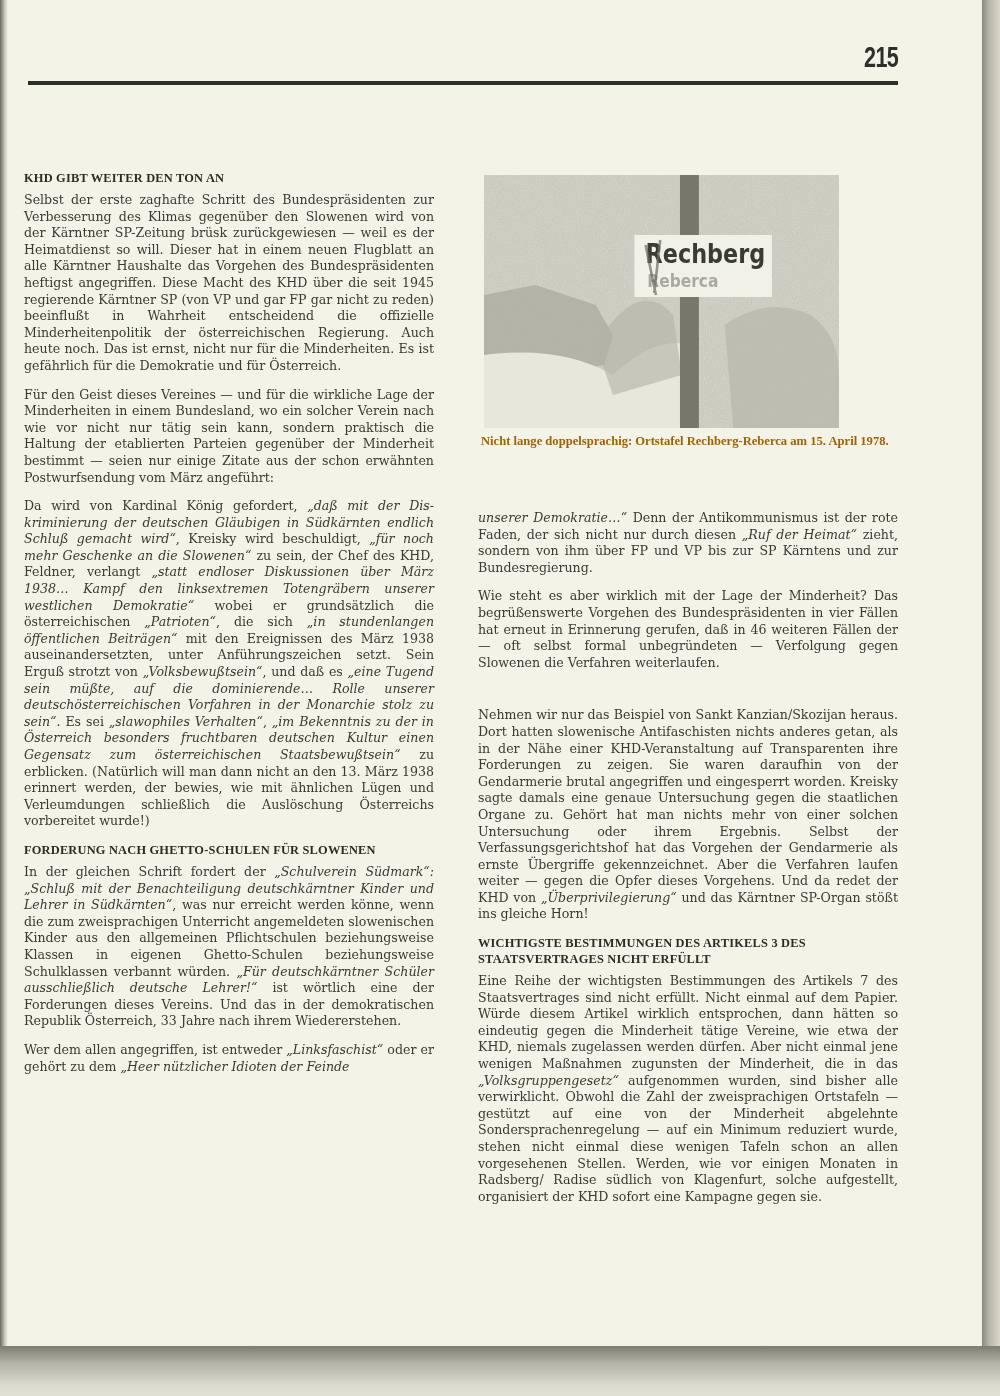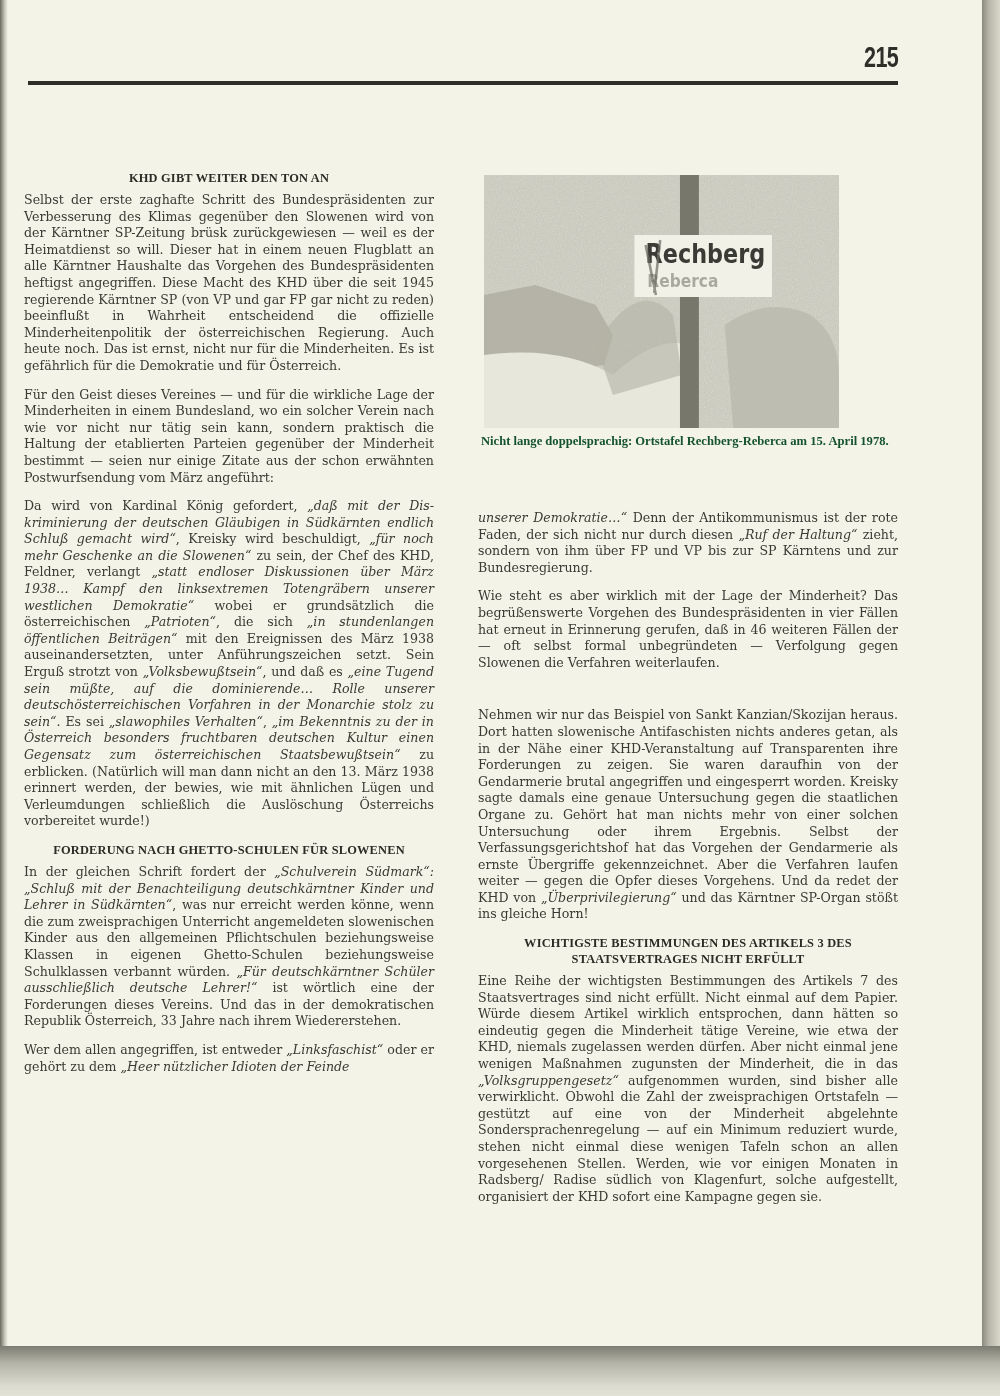--- a/index.html
+++ b/index.html
@@ -33,35 +33,35 @@
     }
     .col {
       position: absolute; font-size: 12.6px; line-height: 16.6px;
       text-align: justify; hyphens: manual;
     }
     .col-left { left: 24px; top: 170px; width: 410px; }
     .col-right { left: 478px; top: 510px; width: 420px; }
     h2 {
       font-family: "Liberation Serif", serif; font-weight: bold;
       font-size: 12.4px; line-height: 16px; margin: 0 0 6px 0; color: #2c2c27;
-      letter-spacing: 0.2px; text-align: center;
+      letter-spacing: 0.2px; text-align: left;
     }
     p { margin: 0 0 12px 0; }
     .sec { }
     .sec.first { margin-top: 0; }
     i { font-style: italic; }
     .photo {
       position: absolute; left: 484px; top: 175px; width: 355px; height: 253px;
       overflow: hidden; background: #e9e8dc;
     }
     .photo svg { width: 100%; height: 100%; display: block; }
     .caption {
       position: absolute; left: 481px; top: 433px; width: 418px;
       font-family: "Liberation Serif", serif; font-weight: bold;
-      font-size: 12.6px; line-height: 17px; color: #14532d; text-align: justify;
+      font-size: 12.6px; line-height: 17px; color: #a16207; text-align: justify;
     }
     .sign-text {
       font-family: "DejaVu Sans", "Liberation Sans", sans-serif; font-weight: bold;
     }
   </style>
 </head>
 <body>
 
 <div class="scan-edge-left"></div>
 <div class="scan-edge-right"></div>
@@ -114,21 +114,21 @@
     <text x="188" y="88" font-size="26" class="sign-text" fill="#3b3b35">Rechberg</text>
     <text x="190" y="112" font-size="18" class="sign-text" fill="#7a7a70" opacity="0.6">Reberca</text>
     <path d="M188 70 L200 120 M205 65 L198 118" stroke="#6a6a60" stroke-width="3" opacity="0.7"></path>
   </svg>
 </div>
 <div class="caption">Nicht lange doppelsprachig: Ortstafel Rechberg-Reberca am 15. April 1978.</div>
 
 <div class="col col-right">
   <div class="sec first">
     <p>
-      <i>unserer Demokratie…“</i><span> Denn der Antikommunismus ist der rote Faden, der sich nicht nur durch diesen </span><i>„Ruf der Haltung“</i><span> zieht, sondern von ihm über FP und VP bis zur SP Kärntens und zur Bundesregierung.</span>
+      <i>unserer Demokratie…“</i><span> Denn der Antikommunismus ist der rote Faden, der sich nicht nur durch diesen </span><i>„Ruf der Heimat“</i><span> zieht, sondern von ihm über FP und VP bis zur SP Kärntens und zur Bundesregierung.</span>
     </p>
     <p>Wie steht es aber wirklich mit der Lage der Minder­heit? Das begrüßenswerte Vorgehen des Bundespräsiden­ten in vier Fällen hat erneut in Erinnerung gerufen, daß in 46 weiteren Fällen der — oft selbst formal unbegrün­deten — Verfolgung gegen Slowenen die Verfahren wei­terlaufen.</p>
     <p style="margin-top:36px">
       <span>Nehmen wir nur das Beispiel von Sankt Kanzian/Skozijan heraus. Dort hatten slowenische Antifaschisten nichts an­deres getan, als in der Nähe einer KHD-Veranstaltung auf Transparenten ihre Forderungen zu zeigen. Sie waren daraufhin von der Gendarmerie brutal angegriffen und eingesperrt worden. Kreisky sagte damals eine genaue Un­tersuchung gegen die staatlichen Organe zu. Gehört hat man nichts mehr von einer solchen Untersuchung oder ihrem Ergebnis. Selbst der Verfassungsgerichtshof hat das Vorgehen der Gendarmerie als ernste Übergriffe ge­kennzeichnet. Aber die Verfahren laufen weiter — gegen die Opfer dieses Vorgehens. Und da redet der KHD von </span><i>„Überprivilegierung“</i><span> und das Kärntner SP-Organ stößt ins gleiche Horn!</span>
     </p>
   </div>
 
   <div class="sec">
     <h2>WICHTIGSTE BESTIMMUNGEN DES ARTIKELS 3 DES STAATSVERTRAGES NICHT ERFÜLLT</h2>
     <p>

